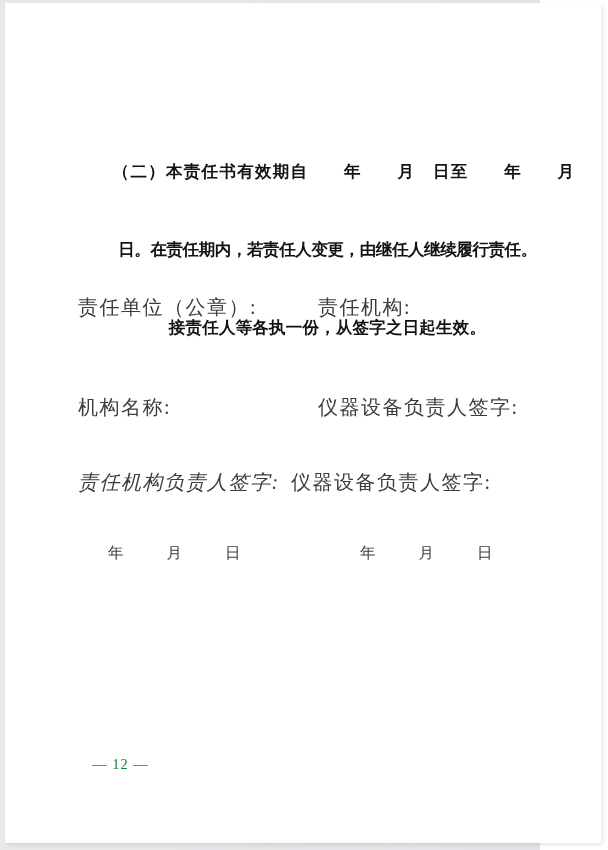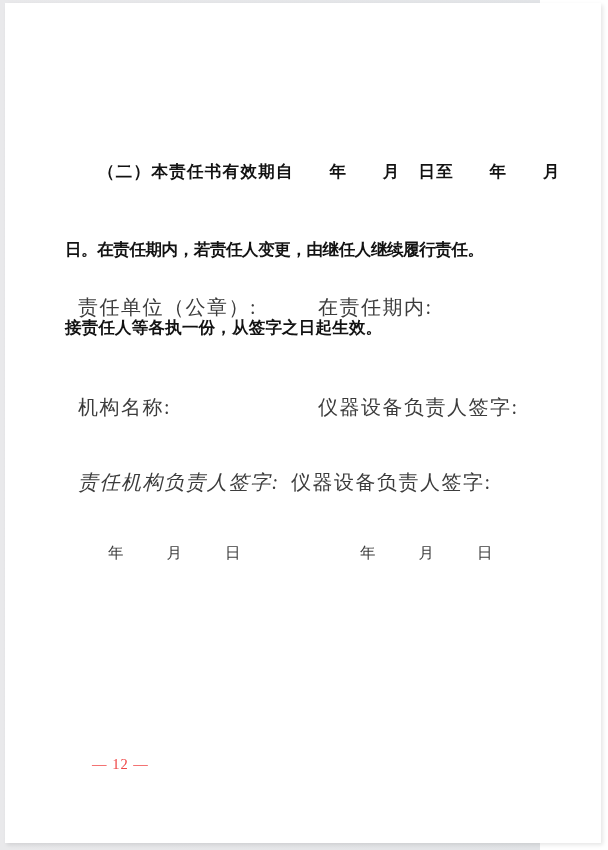--- a/index.html
+++ b/index.html
@@ -5,20 +5,21 @@
   * { margin: 0; padding: 0; box-sizing: border-box; }
   html, body {
     width: 608px; height: 850px;
     font-family: "Liberation Serif", "DejaVu Serif", serif;
     overflow: hidden;
   }
   .canvas {
     position: relative;
     width: 540px; height: 850px;
     background: linear-gradient(90deg, #e9e9eb 0%, #e2e4e7 100%);
+    text-align: center;
   }
   .page {
     position: absolute;
     left: 5px; top: 3px;
     width: 596px; height: 840px;
     background: #ffffff;
     box-shadow: 2px 2px 4px rgba(0,0,0,0.10);
   }
   
   .para {
@@ -51,40 +52,40 @@
     display: flex;
     gap: 43px;
     color: #3c3c3c;
     font-size: 15.5px;
     line-height: 20px;
   }
   
   .pageno {
     position: absolute;
     left: 87px; top: 753px;
-    color: #ef4444;
+    color: #15803d;
     font-size: 14.5px;
     letter-spacing: 1px;
     white-space: pre;
   }
 </style>
 </head>
 <body>
 
 <div class="canvas">
   <div class="page">
 
     <div class="para">
       <div class="line indent spaced">（二）本责任书有效期自　　年　　月　日至　　年　　月</div>
       <div class="line tight">日。在责任期内，若责任人变更，由继任人继续履行责任。</div>
       <div class="line">接责任人等各执一份，从签字之日起生效。</div>
     </div>
 
     <div class="field-label" style="left:73px; top:294px;">责任单位（公章）:</div>
-    <div class="field-label" style="left:313px; top:294px;">在责任期内:</div>
+    <div class="field-label" style="left:313px; top:294px;">责任机构:</div>
 
     <div class="field-label" style="left:73px; top:394px;">机构名称:</div>
     <div class="field-label" style="left:313px; top:394px;">仪器设备负责人签字:</div>
 
     <div class="field-label" style="left:73px; top:469px;font-style:italic;">责任机构负责人签字:</div>
     <div class="field-label" style="left:286px; top:469px;">仪器设备负责人签字:</div>
 
     <div class="date-group" style="left:103px; top:540px;">
       <span>年</span>
       <span>月</span>

